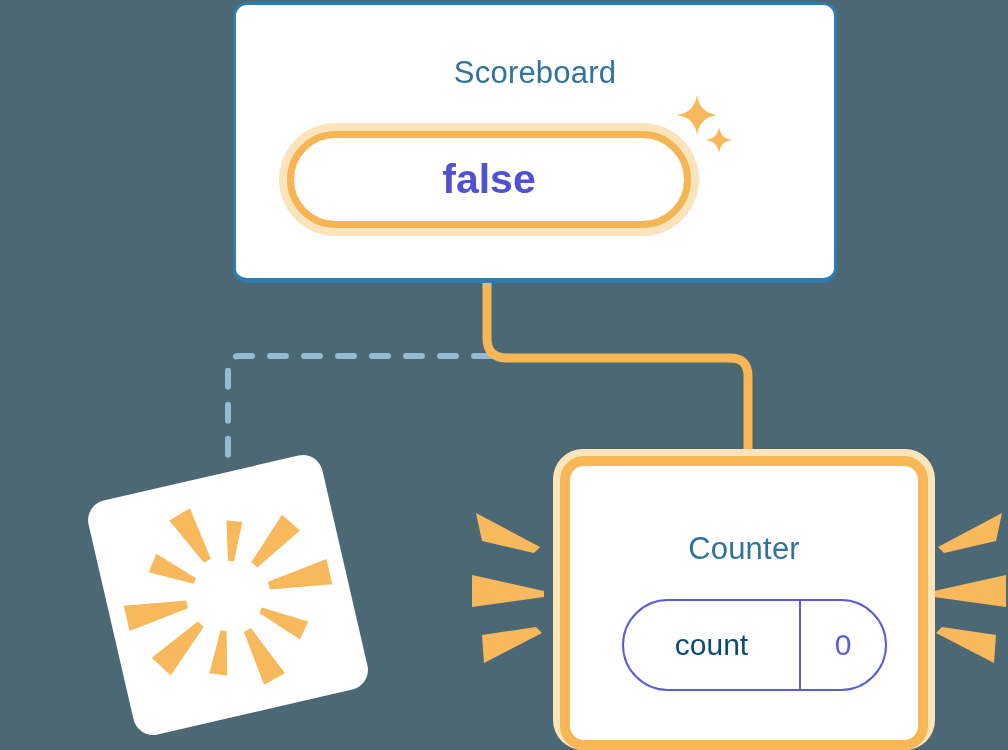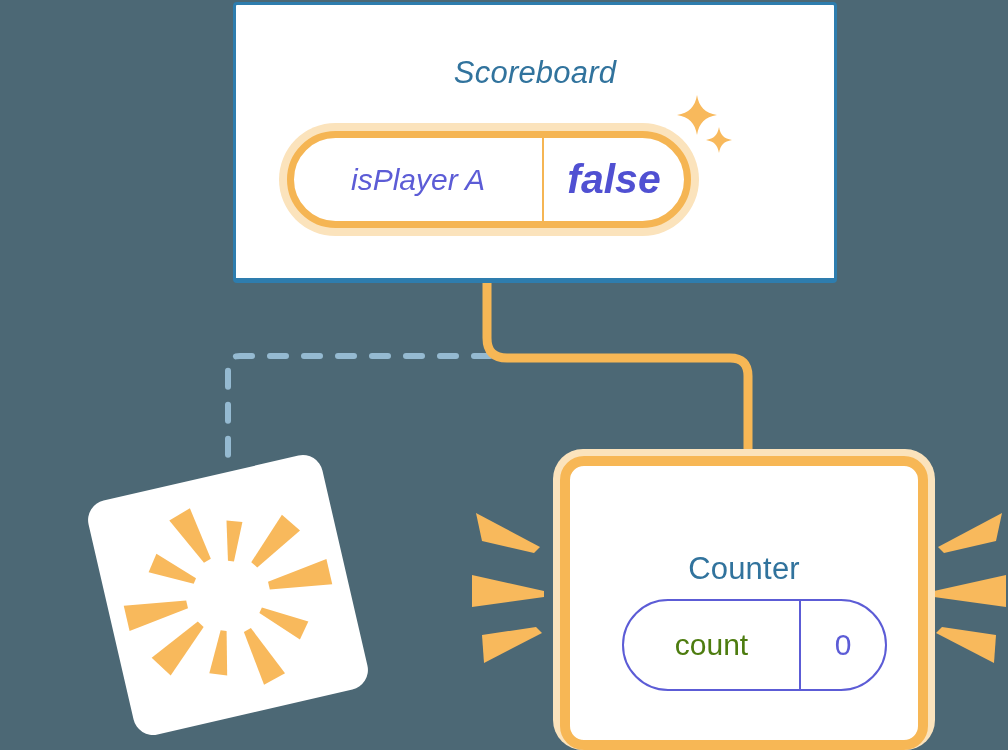--- a/index.html
+++ b/index.html
@@ -35,23 +35,22 @@
   #scoreboard-card {
     position: absolute;
     left: 233px;
     top: 2px;
     width: 604px;
     height: 281px;
     box-sizing: border-box;
     background: #FFFFFF;
     border: 3px solid #2E7DAE;
     border-bottom-width: 5px;
-    border-radius: 4px;
+    border-radius: 14px;
     z-index: 3;
-    font-style: italic;
   }
   .card-title {
     text-align: center;
     color: #31739D;
     font-size: 31px;
     font-weight: 400;
     letter-spacing: 0.2px;
   }
   #scoreboard-card .card-title {
     margin-top: 50px;
@@ -126,41 +125,41 @@
     left: 7px;
     top: 7px;
     width: 368px;
     height: 294px;
     box-sizing: border-box;
     background: #FFFFFF;
     border: 10px solid #F7B755;
     border-radius: 24px;
   }
   #counter-card-ring .card-title {
-    margin-top: 85px;
+    margin-top: 65px;
   }
   #counter-pill {
     position: absolute;
     left: 52px;
     top: 133px;
     width: 265px;
     height: 92px;
     box-sizing: border-box;
     background: #FFFFFF;
     border: 2px solid #5C5CD6;
     border-radius: 46px;
     display: flex;
     align-items: stretch;
   }
   #counter-pill .pill-key {
     flex: 0 0 175px;
     display: flex;
     align-items: center;
     justify-content: center;
-    color: #4d7c0f;
+    color: #0c4a6e;
     font-size: 30px;
     font-weight: 400;
     border-right: 2px solid #5C5CD6;
   }
   #counter-pill .pill-val {
     flex: 1 1 auto;
     display: flex;
     align-items: center;
     justify-content: center;
     color: #5C5CD6;
@@ -207,21 +206,20 @@
     <path d="M 490,356 L 240,356 Q 228,356 228,368 L 228,472" fill="none" stroke="#95BAD1" stroke-width="6" stroke-linecap="round" stroke-dasharray="16 18"></path>
 
     <path d="M 487,282 L 487,338 Q 487,358 507,358 L 730,358 Q 748,358 748,376 L 748,464" fill="none" stroke="#F7B755" stroke-width="9" stroke-linecap="round"></path>
   </svg>
 
   <div id="scoreboard-card">
     <div class="card-title">Scoreboard</div>
 
     <div id="scoreboard-pill-wrap">
       <div id="scoreboard-pill">
-        <div class="pill-key">isPlayer A</div>
         <div class="pill-val">false</div>
       </div>
     </div>
   </div>
 
   <div class="sparkle" id="sparkle-large">
     <svg width="42" height="42" viewBox="0 0 42 42">
       <path d="M21 1 C23 13, 29 19, 41 21 C29 23, 23 29, 21 41 C19 29, 13 23, 1 21 C13 19, 19 13, 21 1 Z" fill="#F8B95C"></path>
     </svg>
   </div>

